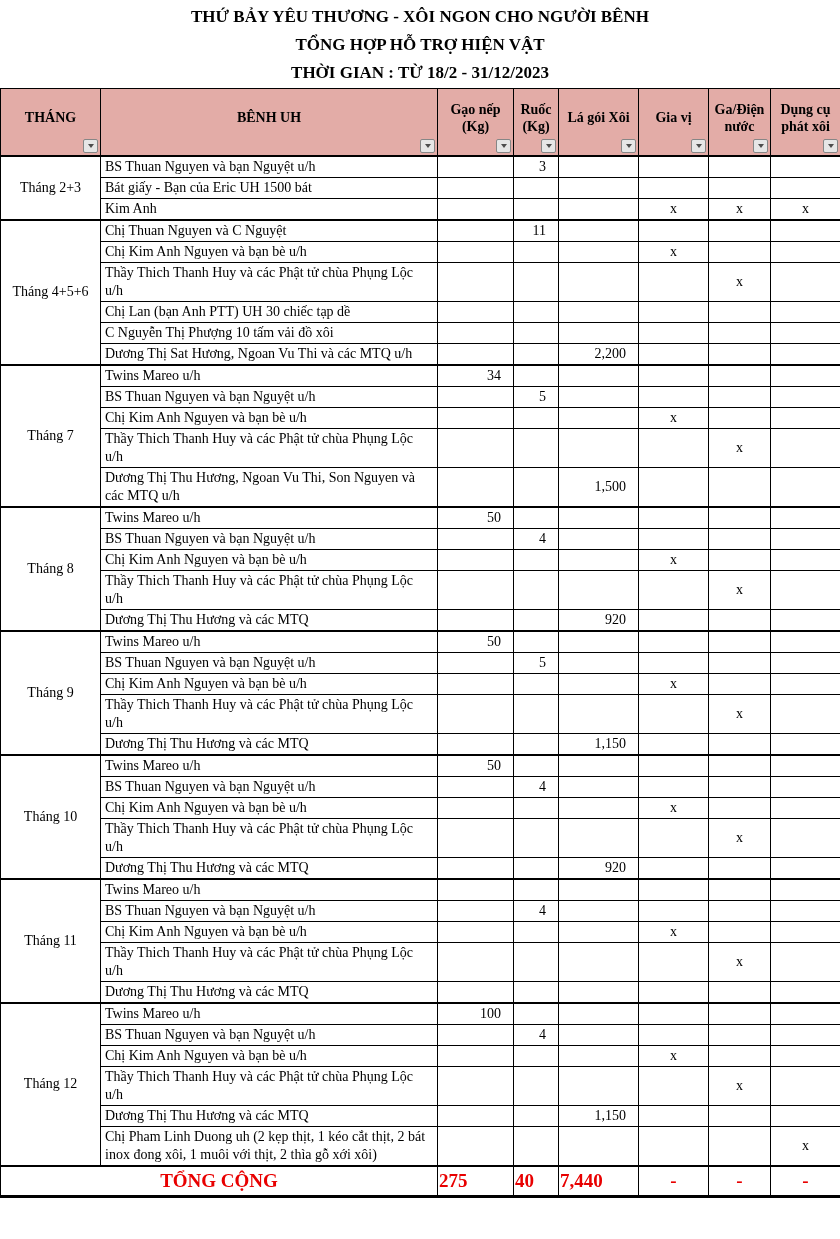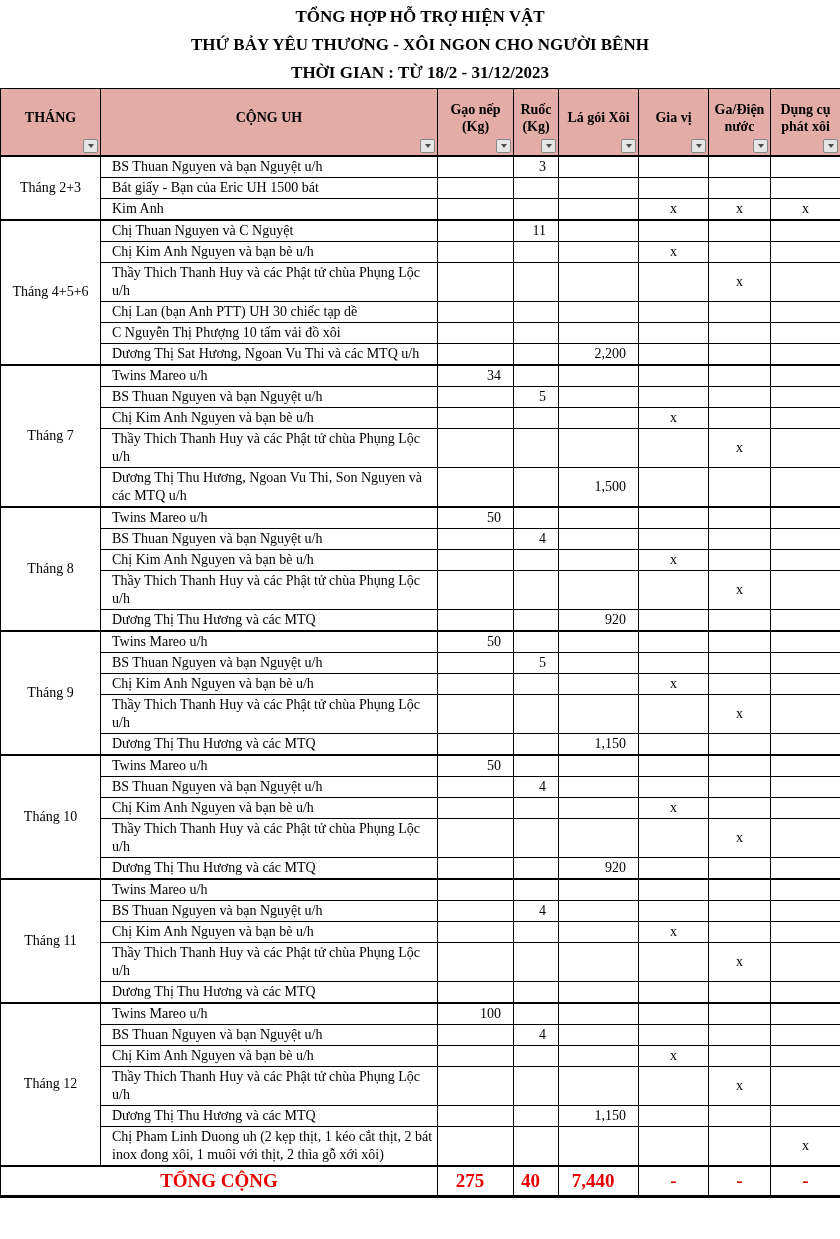--- a/index.html
+++ b/index.html
@@ -92,21 +92,21 @@
     vertical-align: middle;
     height: 21px;
     padding: 1px 3px;
   }
   td.month-cell {
     text-align: center;
     padding: 17px 2px;
   }
   td.name-cell {
     text-align: left;
-    padding-left: 11px;
+    padding-left: 4px;
   }
   td.num-cell {
     text-align: right;
     padding-right: 12px;
   }
   td.mark-cell {
     text-align: center;
   }
   tr.group-start td { border-top: 2px solid var(--grid); }
 
@@ -114,51 +114,51 @@
   tfoot td {
     color: var(--total-red);
     font-weight: bold;
     font-size: 19px;
     height: 31px;
     vertical-align: middle;
     border-top: 2px solid var(--grid);
     border-bottom: 3px solid var(--grid);
   }
   tfoot td.total-label { text-align: center; }
-  tfoot td.num-cell { text-align: center; padding-right: 12px; font-family: Liberation Serif, serif; }
+  tfoot td.num-cell { text-align: left; padding-right: 12px; font-family: Liberation Serif, serif; }
   tfoot td.mark-cell { text-align: center; }
 </style>
 </head>
 <body>
 
 <div class="sheet">
 
   <div class="title-block">
+    <div class="title-line">THỨ BẢY YÊU THƯƠNG - XÔI NGON CHO NGƯỜI BÊNH</div>
     <div class="title-line">TỔNG HỢP HỖ TRỢ HIỆN VẬT</div>
-    <div class="title-line">THỨ BẢY YÊU THƯƠNG - XÔI NGON CHO NGƯỜI BÊNH</div>
     <div class="title-line">THỜI GIAN : TỪ 18/2 - 31/12/2023</div>
   </div>
 
   <table>
     <colgroup>
       <col class="c0">
         <col class="c1">
         <col class="c2">
         <col class="c3">
       <col class="c4">
         <col class="c5">
         <col class="c6">
         <col class="c7">
     </colgroup>
     <thead>
       <tr>
           <th><span class="th-label">THÁNG</span><button class="filter-btn">
               <span class="filter-arrow"></span>
             </button></th>
-          <th><span class="th-label">CỘNG UH</span><button class="filter-btn">
+          <th><span class="th-label">BÊNH UH</span><button class="filter-btn">
               <span class="filter-arrow"></span>
             </button></th>
           <th><span class="th-label">Gạo nếp (Kg)</span><button class="filter-btn">
               <span class="filter-arrow"></span>
             </button></th>
           <th><span class="th-label">Ruốc (Kg)</span><button class="filter-btn">
               <span class="filter-arrow"></span>
             </button></th>
           <th><span class="th-label">Lá gói Xôi</span><button class="filter-btn">
               <span class="filter-arrow"></span>

